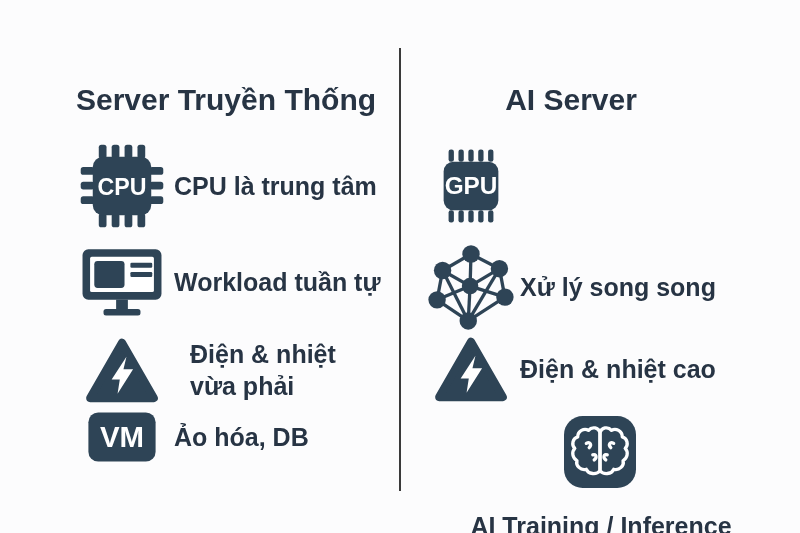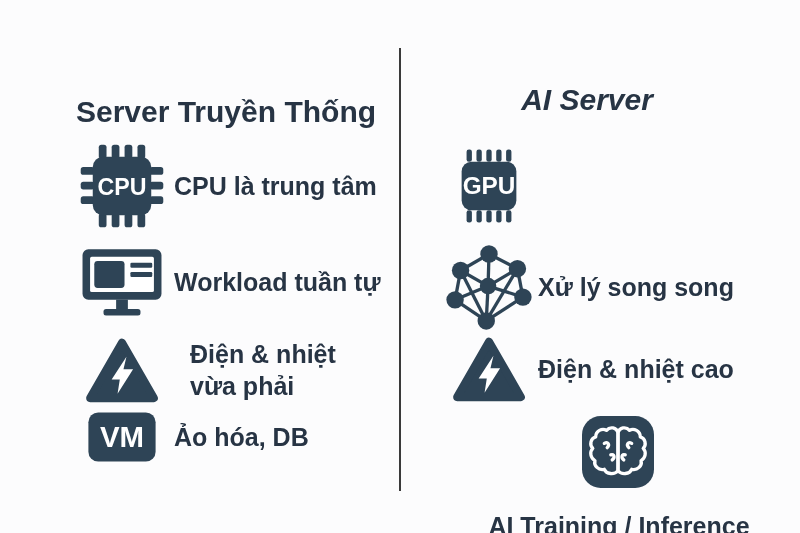--- a/index.html
+++ b/index.html
@@ -12,25 +12,25 @@
   }
   .divider{
     position:absolute;left:399px;top:48px;width:2px;height:443px;
     background:var(--divider,#3a3a3a);
   }
   .col-title{
     position:absolute;top:82px;margin:0;
     font-size:30px;font-weight:700;line-height:36px;
     color:var(--text,#273444);text-align:center;
   }
-  .col-title.left{left:46px;width:360px;margin-top:12px;}
-  .col-title.right{left:420px;width:334px;font-style:italic;}
+  .col-title.left{left:46px;width:360px;}
+  .col-title.right{left:404px;width:334px;}
   .row{position:absolute;display:flex;align-items:center;}
   .row.l{left:72px;width:326px;}
-  .row.r{left:442px;width:352px;}
+  .row.r{left:424px;width:352px;}
   .icon-cell{flex:0 0 100px;width:100px;display:flex;justify-content:center;align-items:flex-start;}
   .row.r .icon-cell{flex-basis:94px;width:94px;}
   .label{
     margin-left:2px;
     font-size:25px;font-weight:700;line-height:32px;
     color:var(--text,#273444);white-space:nowrap;
   }
   .label .line{display:block;}
   
   .l1{top:140px;height:92px;} .l2{top:246px;height:72px;}

